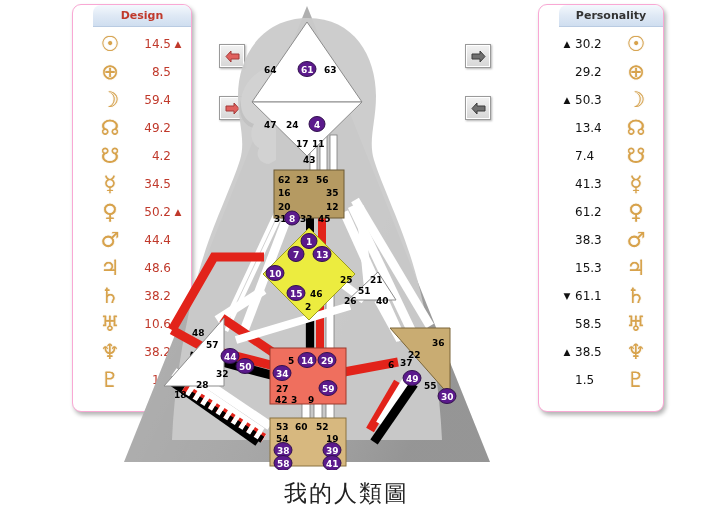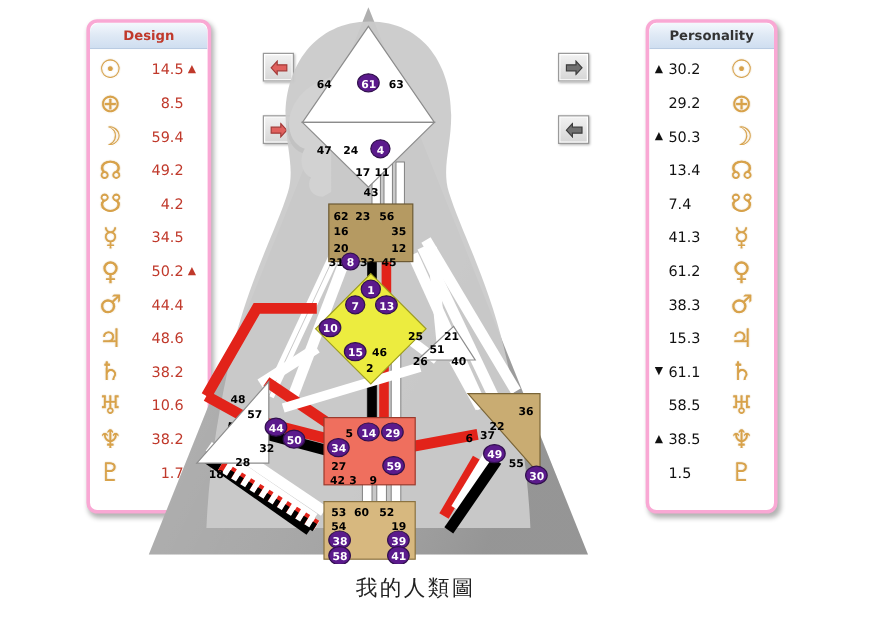--- a/index.html
+++ b/index.html
@@ -1,22 +1,22 @@
 <!DOCTYPE html>
 <html><head>
 <meta charset="utf-8">
 <style>
   html,body{margin:0;padding:0;background:#ffffff;}
   body{width:727px;height:528px;position:relative;overflow:hidden;
        font-family:"DejaVu Sans","Liberation Sans",sans-serif;}
 
   
-  .panel{position:absolute;top:16px;width:98px;height:406px;
-         background:#ffffff;border:3px solid #f9a8d4;border-radius:9px;
-         box-shadow:2px 3px 4px rgba(0,0,0,.30);overflow:hidden;}
+  .panel{position:absolute;top:4px;width:98px;height:406px;
+         background:#ffffff;border:1px solid #f9a8d4;border-radius:9px;
+         box-shadow:2px 3px 4px rgba(0,0,0,.30);overflow:hidden;padding-left:20px;}
   #panel-design{left:72px;}
   #panel-personality{left:538px;width:104px;}
   .panel-head{height:21px;line-height:21px;text-align:center;
       font-size:11px;font-weight:bold;color:#c0392b;
       background:linear-gradient(to bottom,#f4f8fd 0%,#dfe9f5 50%,#cfdef0 100%);
       border-bottom:1px solid #b9cbe2;border-radius:8px 8px 0 0;}
   #panel-personality .panel-head{color:#333;}
   .rows{padding-top:3px;}
   .prow{height:28px;display:flex;align-items:center;}
   .glyph{width:34px;text-align:center;font-size:21px;line-height:1;
@@ -41,21 +41,21 @@
 
   
   #stage{position:absolute;left:112px;top:0;width:390px;height:470px;}
   #stage svg{display:block;}
   .gate{font-family:"DejaVu Sans",sans-serif;font-size:9px;font-weight:bold;}
   .gate-plain{fill:#000;}
   .gate-act{fill:#ffffff;}
 
   
   #caption{position:absolute;left:0;top:478px;width:693px;text-align:center;
-      font-size:18px;color:#222;font-family:"DejaVu Sans",sans-serif;letter-spacing:2px;}
+      font-size:23px;color:#222;font-family:"DejaVu Sans",sans-serif;letter-spacing:2px;}
 </style>
 </head>
 <body>
 
 <div class="panel" id="panel-design">
   <div class="panel-head">Design</div>
   <div class="rows">
     <div class="prow">
       <span class="glyph">☉</span>
       <span class="val">14.5</span>

